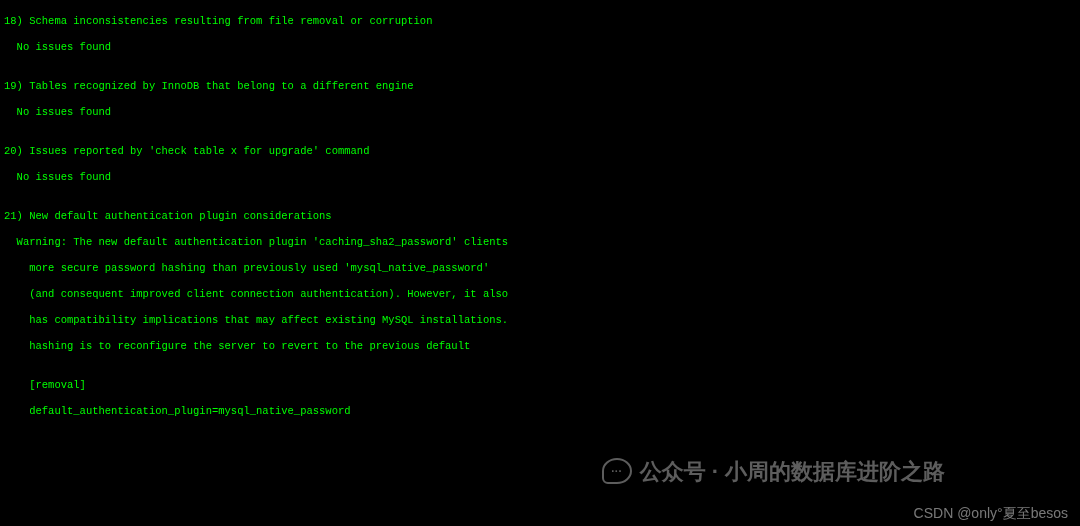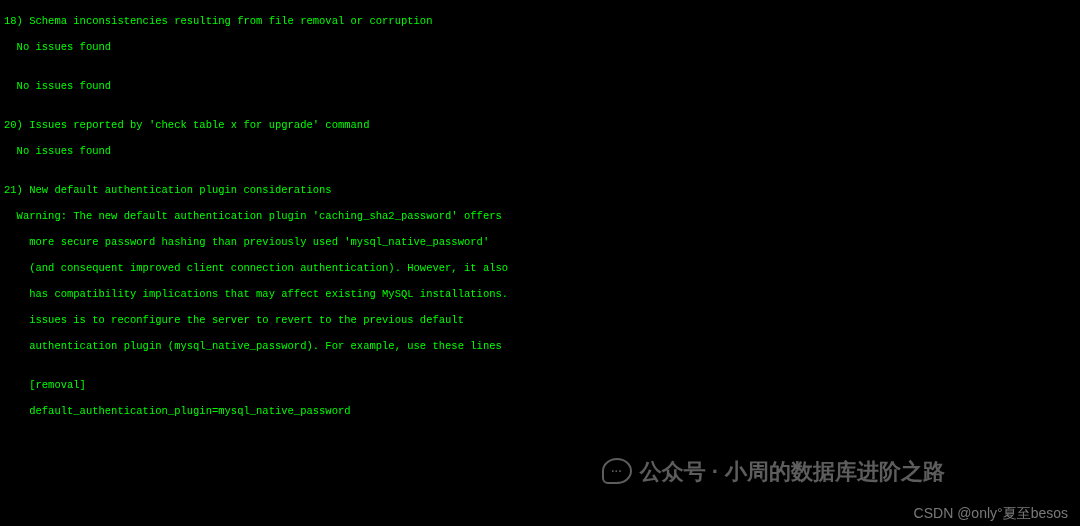--- a/index.html
+++ b/index.html
@@ -53,32 +53,32 @@
     padding-left: 48px;
   }
 </style>
 </head>
 <body>
 
 <div class="terminal">
 <span class="line">18) Schema inconsistencies resulting from file removal or corruption</span>
 <span class="line">  No issues found</span>
 <span class="line"></span>
+<span class="line">19) Tables recognized by InnoDB that belong to a different engine</span>
 <span class="line">  No issues found</span>
 <span class="line"></span>
 <span class="line">20) Issues reported by 'check table x for upgrade' command</span>
 <span class="line">  No issues found</span>
 <span class="line"></span>
 <span class="line">21) New default authentication plugin considerations</span>
-<span class="line">  Warning: The new default authentication plugin 'caching_sha2_password' offers</span>
+<span class="line">  Warning: The new default authentication plugin 'caching_sha2_password' clients</span>
 <span class="line">    more secure password hashing than previously used 'mysql_native_password'</span>
 <span class="line">    (and consequent improved client connection authentication). However, it also</span>
 <span class="line">    has compatibility implications that may affect existing MySQL installations.</span>
-<span class="line">    issues is to reconfigure the server to revert to the previous default</span>
-<span class="line">    authentication plugin (mysql_native_password). For example, use these lines</span>
+<span class="line">    hashing is to reconfigure the server to revert to the previous default</span>
 <span class="line"></span>
 <span class="line">    [removal]</span>
 <span class="line">    default_authentication_plugin=mysql_native_password</span>
 <span class="line"></span>
 
 
 
 
 
 

